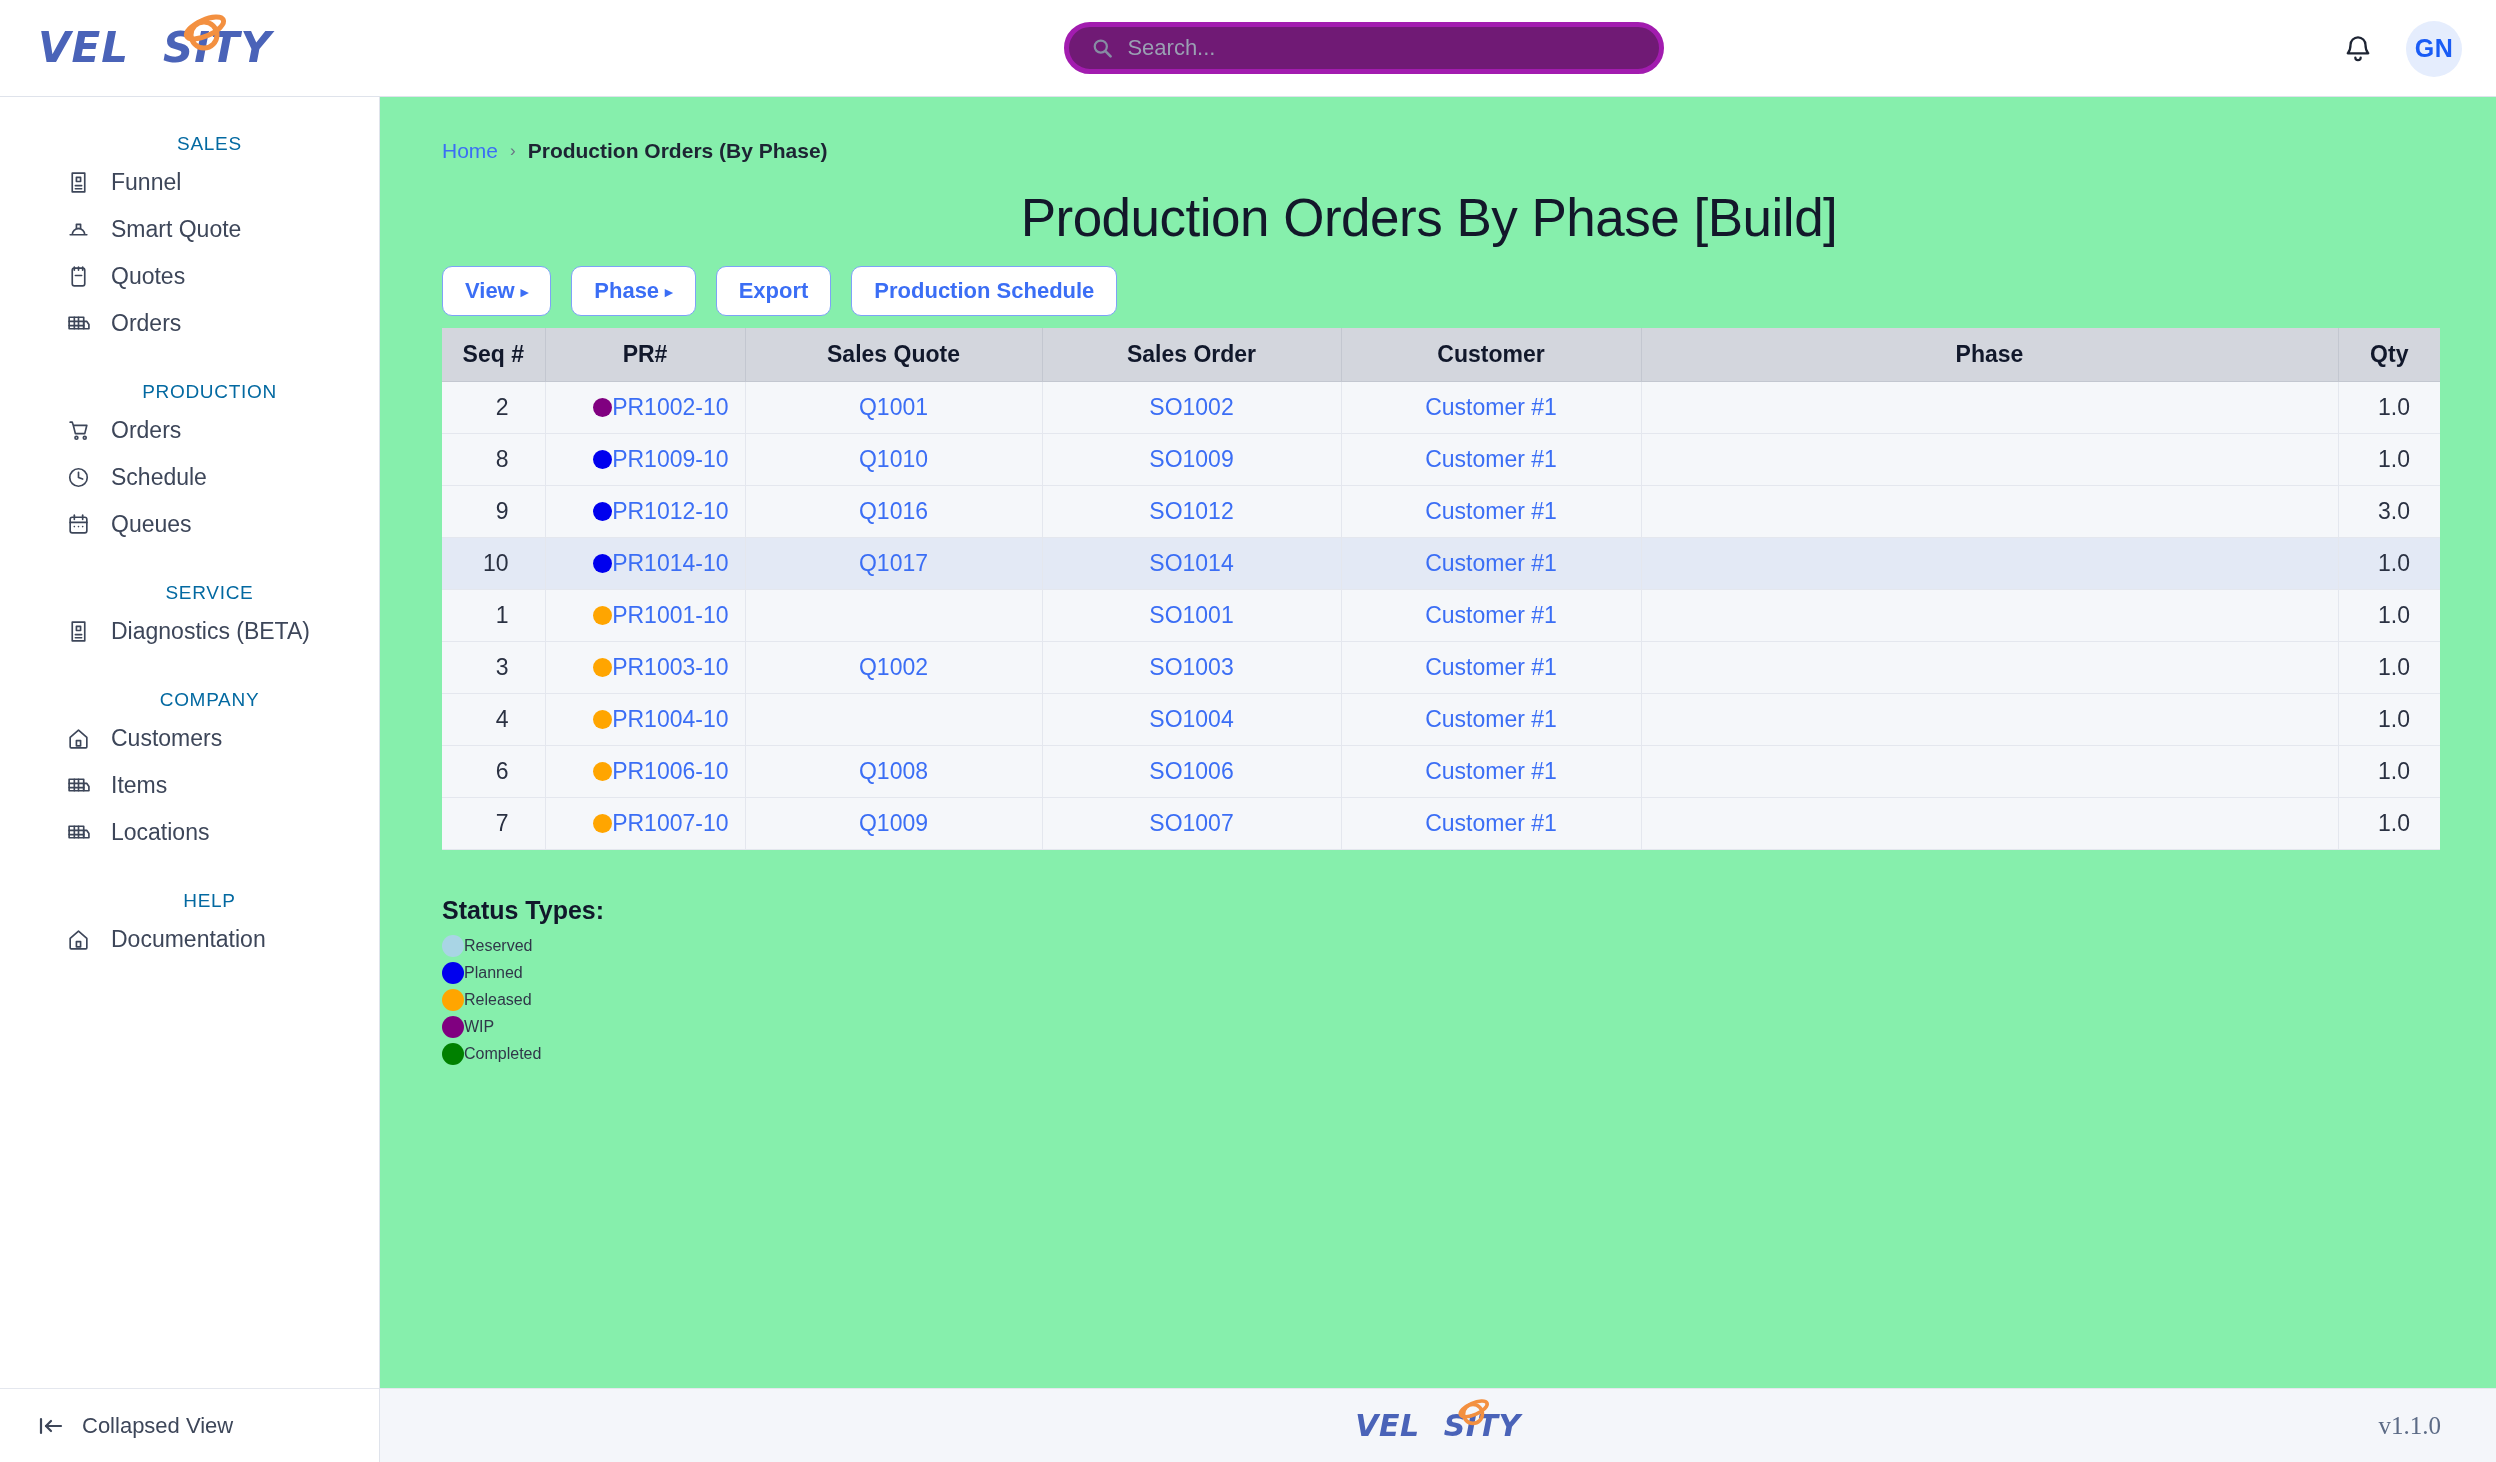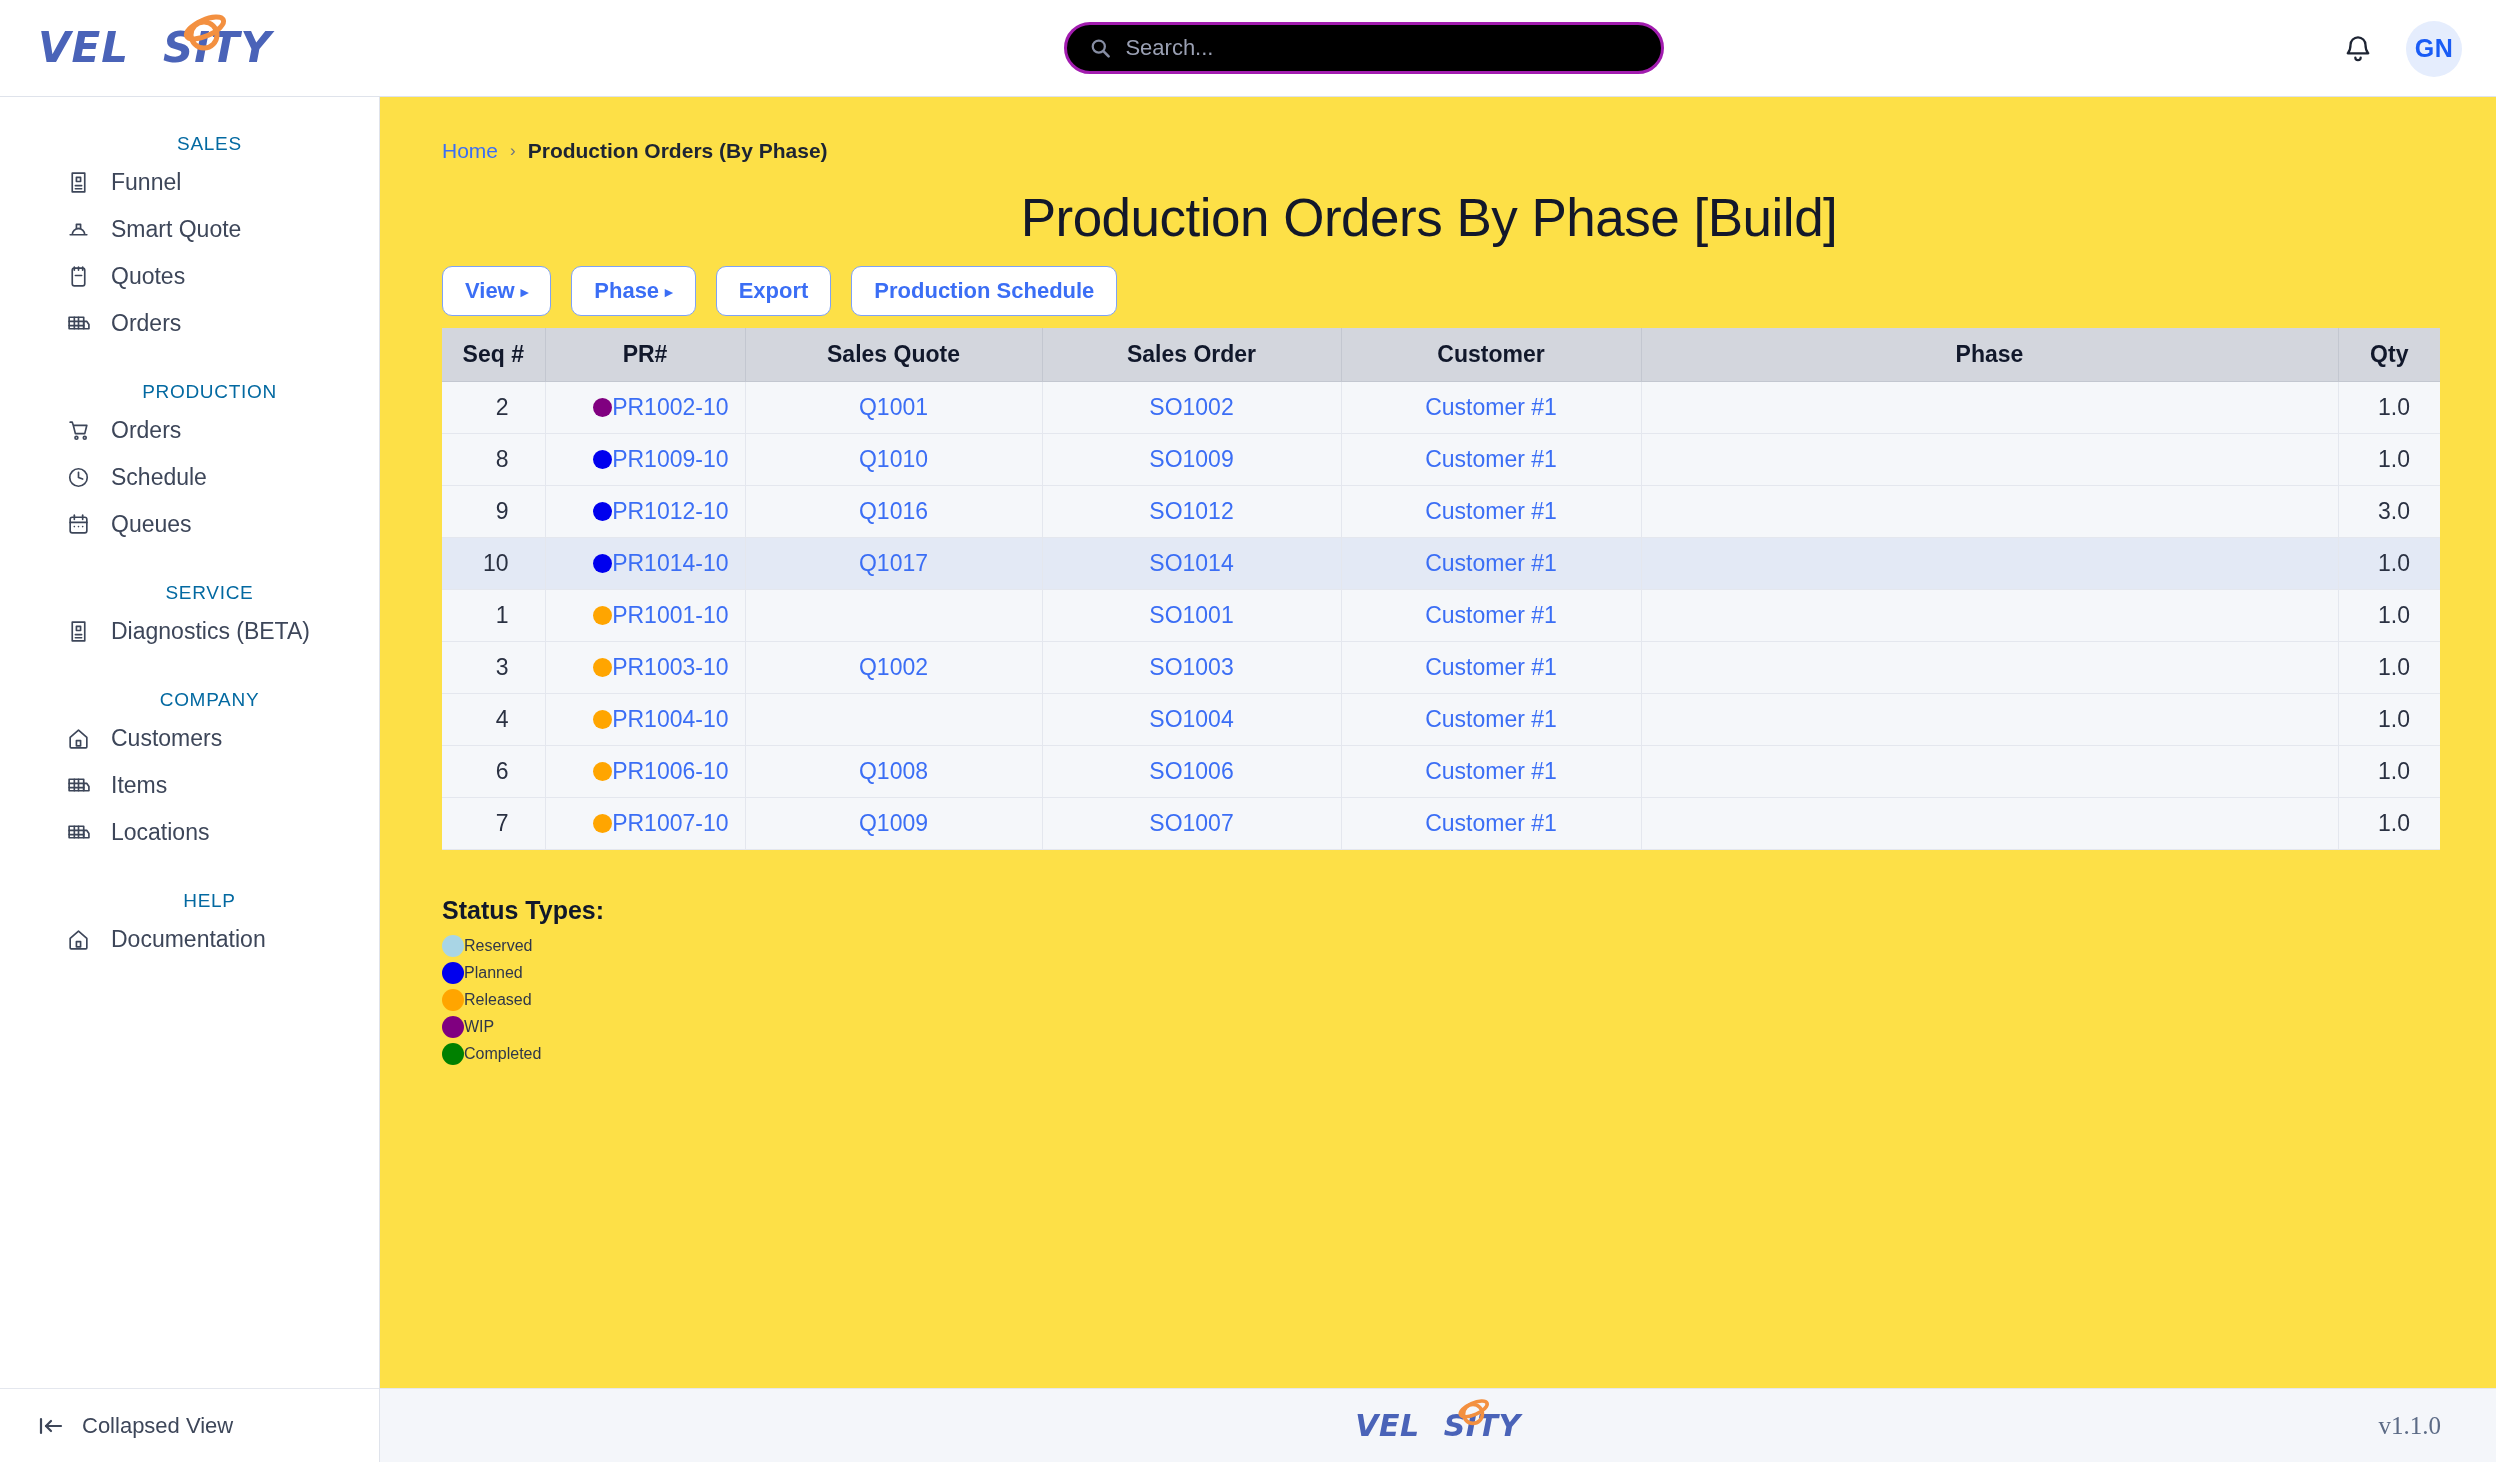--- a/index.html
+++ b/index.html
@@ -36,22 +36,22 @@
     position: absolute; left: 140px; top: -14px;
     width: 52px; height: 40px;
   }
 
   .search-wrap {
     position: absolute; left: 1064px; top: 22px;
     width: 600px; height: 52px;
   }
   .search-box {
     width: 100%; height: 100%;
-    border: 3px solid #a21caf; border-radius: 26px;
-    background: #000000;
+    border: 5px solid #a21caf; border-radius: 26px;
+    background: #701a75;
     display: flex; align-items: center; padding: 0 22px;
     gap: 14px;
   }
   .search-input {
     border: none; outline: none; background: transparent;
     font-size: 22px; color: #8d93a8; width: 100%;
     font-family: "Liberation Sans", sans-serif;
   }
   .search-input::placeholder { color: #9aa0b3; }
 
@@ -98,21 +98,21 @@
   .collapse-bar {
     border-top: 1px solid #e4e7ee;
     height: 74px; display: flex; align-items: center;
     padding-left: 38px; gap: 18px; cursor: pointer;
     font-size: 22px; color: #3d4659;
   }
 
   
   .main-col { flex: 1; display: flex; flex-direction: column; min-width: 0; }
   .main {
-    flex: 1; background: #fde047;
+    flex: 1; background: #86efac;
     padding: 42px 80px 0 62px; overflow: hidden;
     position: relative;
   }
   .breadcrumb {
     display: flex; align-items: center; gap: 12px;
     font-size: 21px; margin-bottom: 24px;
   }
   .breadcrumb .crumb-link { color: #3b6ef5; cursor: pointer; }
   .breadcrumb .crumb-sep { color: #6a7284; font-size: 17px; }
   .breadcrumb .crumb-cur { color: #1d2433; font-weight: 600; }

